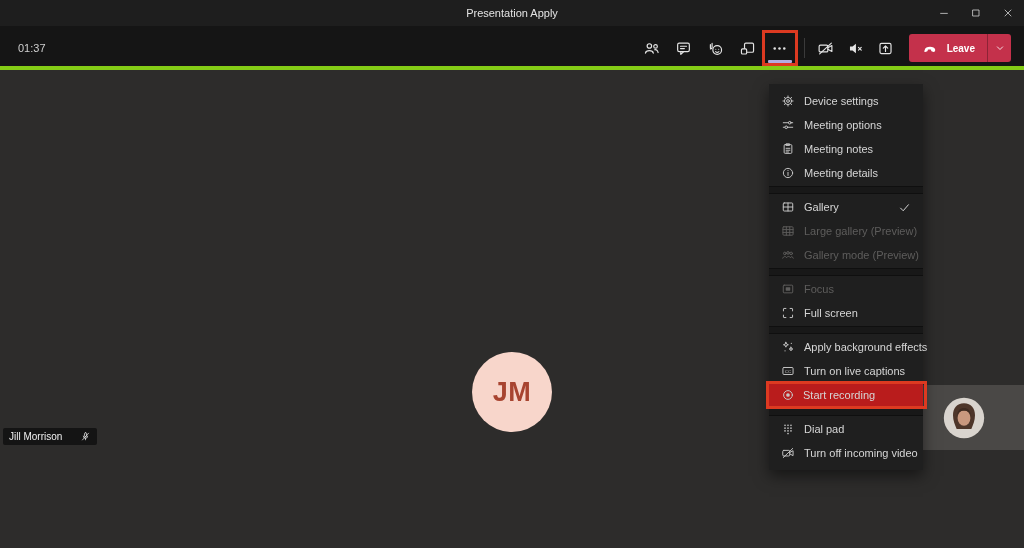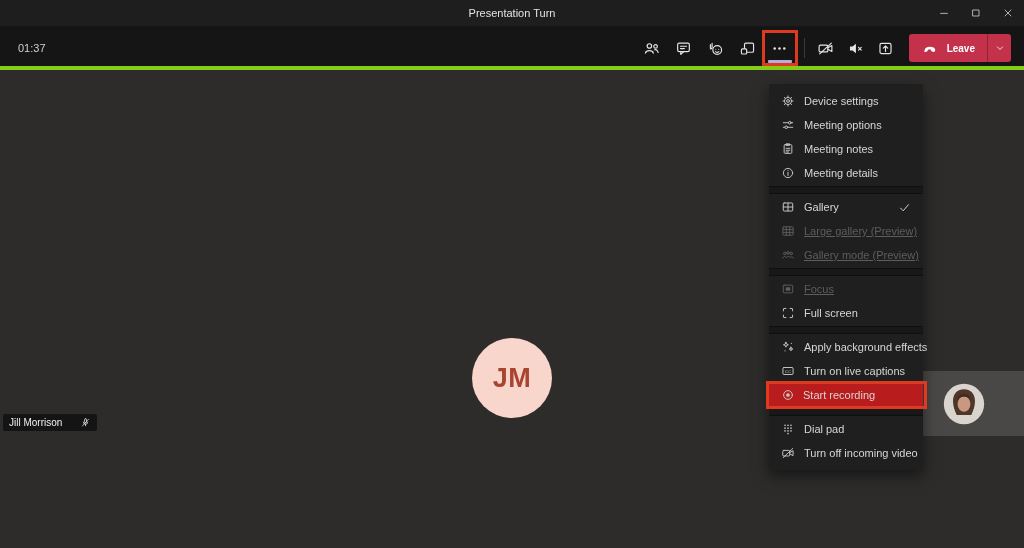--- a/index.html
+++ b/index.html
@@ -55,21 +55,21 @@
   .more-underline{position:absolute;bottom:1px;left:50%;transform:translateX(-50%);width:24px;height:3px;background:var(--accent-underline);border-radius:1px;}
   .leave-btn{
     margin-left:8px;height:28px;display:flex;align-items:center;
     background:var(--leave-red);border:none;border-radius:3px;cursor:pointer;color:#fff;padding:0;
   }
   .leave-main{display:flex;align-items:center;gap:8px;padding:0 12px 0 12px;height:100%;}
   .leave-label{font-size:10px;font-weight:600;color:#fff;}
   .leave-chev{width:24px;height:100%;display:flex;align-items:center;justify-content:center;border-left:1px solid rgba(0,0,0,.28);}
 
   
-  .stage{position:absolute;left:0;top:70px;width:1024px;height:366px;background:var(--stage-bg);}
+  .stage{position:absolute;left:0;top:84px;width:1024px;height:366px;background:var(--stage-bg);}
   .avatar{
     position:absolute;left:472px;top:268px;width:80px;height:80px;border-radius:50%;
     background:var(--avatar-bg);display:flex;align-items:center;justify-content:center;
   }
   .avatar-text{font-size:27px;font-weight:600;color:var(--avatar-text);letter-spacing:.5px;}
   .nametag{
     position:absolute;left:3px;bottom:5px;height:17px;background:#141414;
     display:flex;align-items:center;gap:18px;padding:0 6px;border-radius:2px;
   }
   .nametag-label{font-size:10px;color:#f0f0f0;}
@@ -85,31 +85,31 @@
     box-shadow:0 6px 14px rgba(0,0,0,.5);
     padding:5px 0;
   }
   .menu-divider{height:8px;background:var(--menu-divider);border-top:1px solid #0f0f0f;border-bottom:1px solid #0f0f0f;margin:1px 0;}
   .mi{
     height:24px;display:flex;align-items:center;gap:9px;padding:0 12px;
     font-size:11px;color:var(--text-menu);cursor:pointer;position:relative;
   }
   .mi .mi-ic{flex:0 0 14px;color:#c8c8c8;display:flex;align-items:center;justify-content:center;}
   .mi .mi-label{flex:1;white-space:nowrap;}
-  .mi.disabled{color:var(--text-disabled);cursor:default;text-decoration:underline;}
+  .mi.disabled{color:var(--text-disabled);cursor:default;}
   .mi.disabled .mi-ic{color:var(--text-disabled);}
   .mi.rec{background:#b91c1c;gap:8px;}
   .hl-rec{left:-3px;right:-4px;top:-2px;bottom:-2px;}
   .mi-check{color:#e8e8e8;}
 </style>
 </head>
 <body>
 
 <div class="titlebar">
-  <span class="title">Presentation Turn</span>
+  <span class="title">Presentation Apply</span>
   <div class="win-controls">
     <button class="win-btn">
       <span>
           <svg class="ic" width="12" height="12" viewBox="0 0 16 16">
             <path d="M3.5 8.5h9"></path>
           </svg>
         </span>
     </button>
     <button class="win-btn">
       <span>

